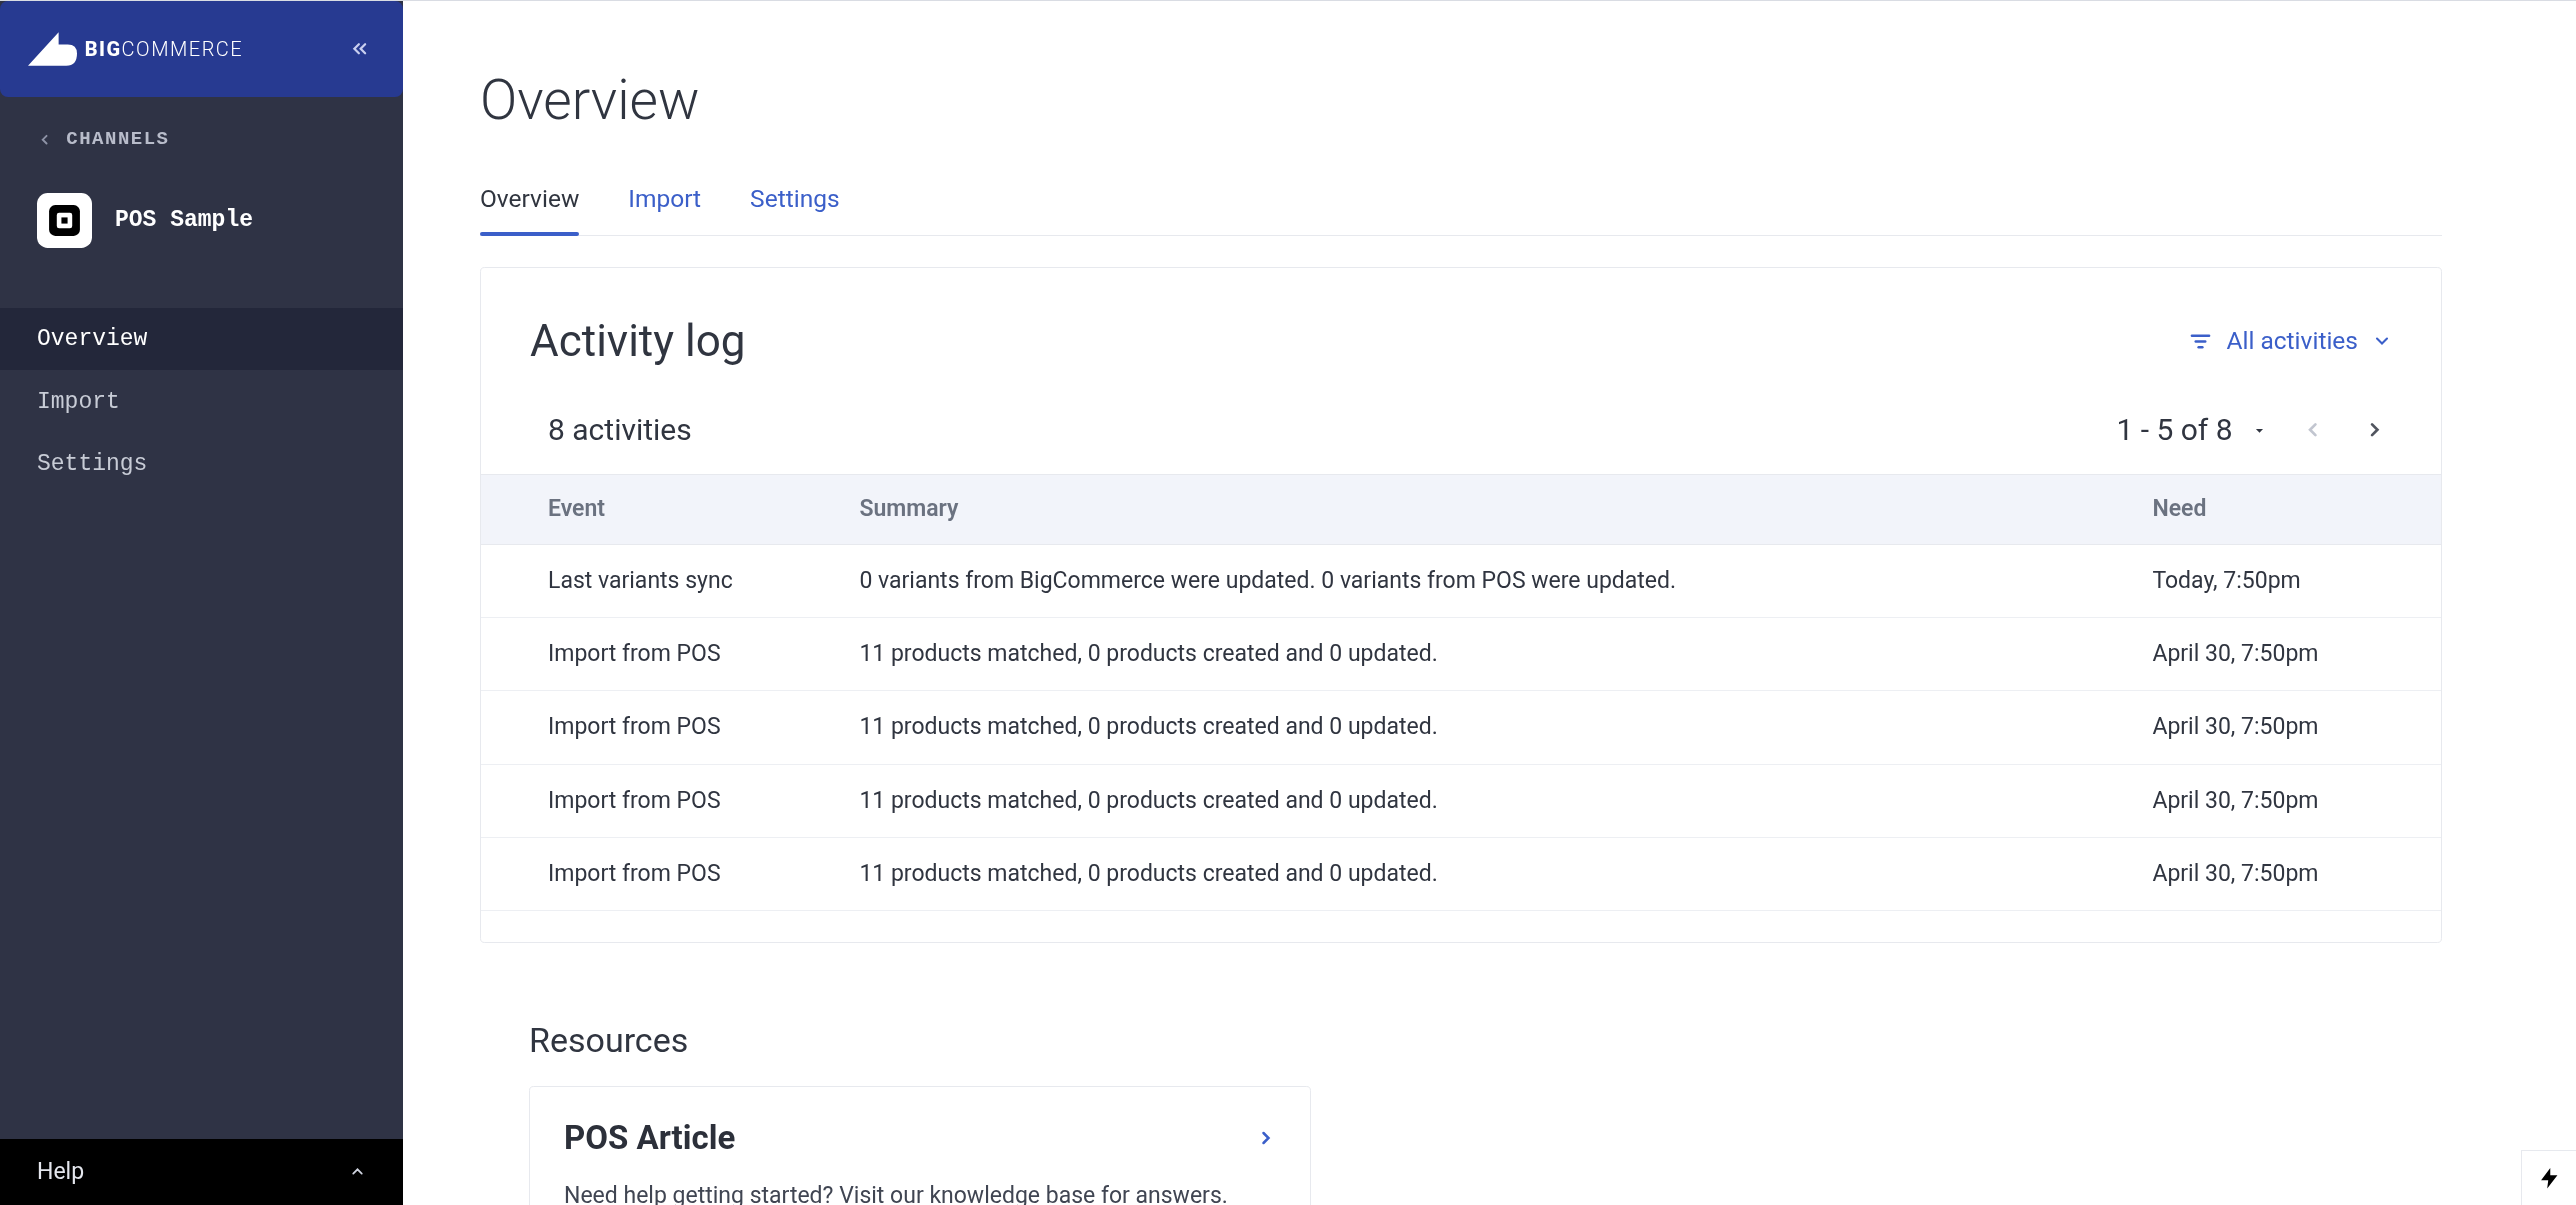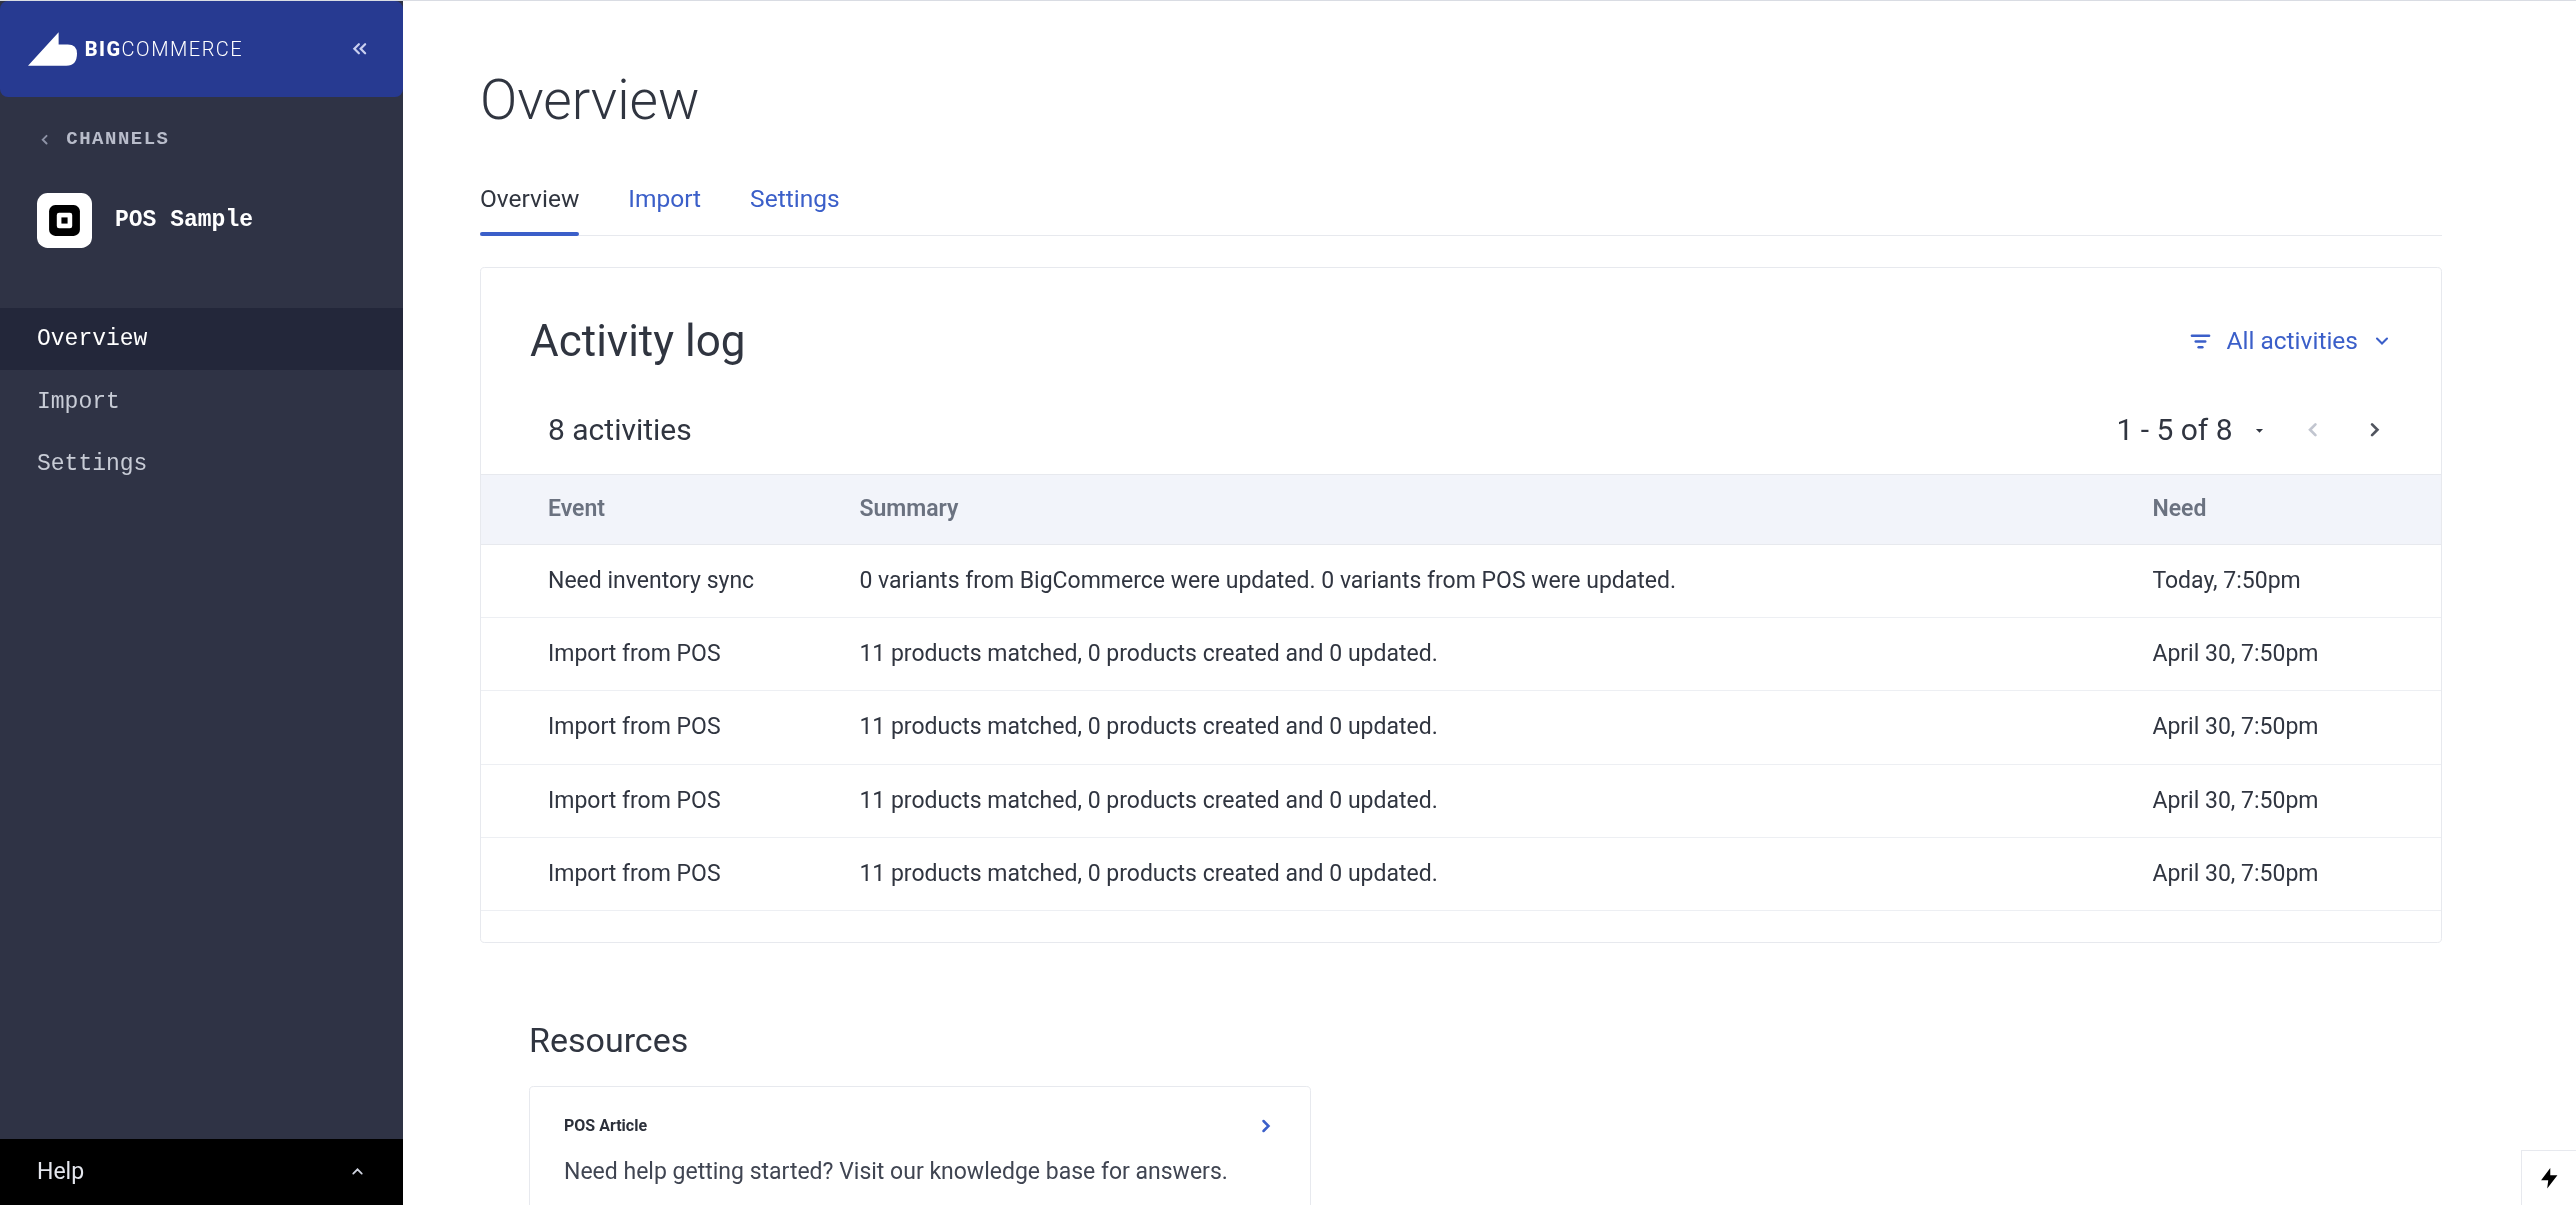--- a/index.html
+++ b/index.html
@@ -189,21 +189,21 @@
   .resources-card {
     width: 782px;
     border:1.5px solid #e7e9ee;
     border-radius:4.6px;
     padding: 28px 34px 34px 34px;
   }
   .resources-header {
     display:flex; align-items:center; justify-content:space-between;
     margin-bottom: 18.4px;
   }
-  .resources-title { font-size:16px; font-weight:700; color:#2c303a; }
+  .resources-title { font-size:33px; font-weight:700; color:#2c303a; }
   .resources-body { font-size:23px; color:#404552; }
 
   .section-title {
     font-size:34px; font-weight:400; color:#303540;
     padding: 37px 49px 21.5px 49px;
   }
 
   
   .bolt {
     position:fixed; right:0; bottom:0;
@@ -321,21 +321,21 @@
         <table class="table">
           <thead>
             <tr>
               <th class="col-event">Event</th>
               <th>Summary</th>
               <th class="col-date">Need</th>
             </tr>
           </thead>
           <tbody>
             <tr>
-              <td>Need inventory sync</td>
+              <td>Last variants sync</td>
               <td>0 variants from BigCommerce were updated. 0 variants from POS were updated.</td>
               <td>Today, 7:50pm</td>
             </tr>
             <tr>
               <td>Import from POS</td>
               <td>11 products matched, 0 products created and 0 updated.</td>
               <td>April 30, 7:50pm</td>
             </tr>
             <tr>
               <td>Import from POS</td>

